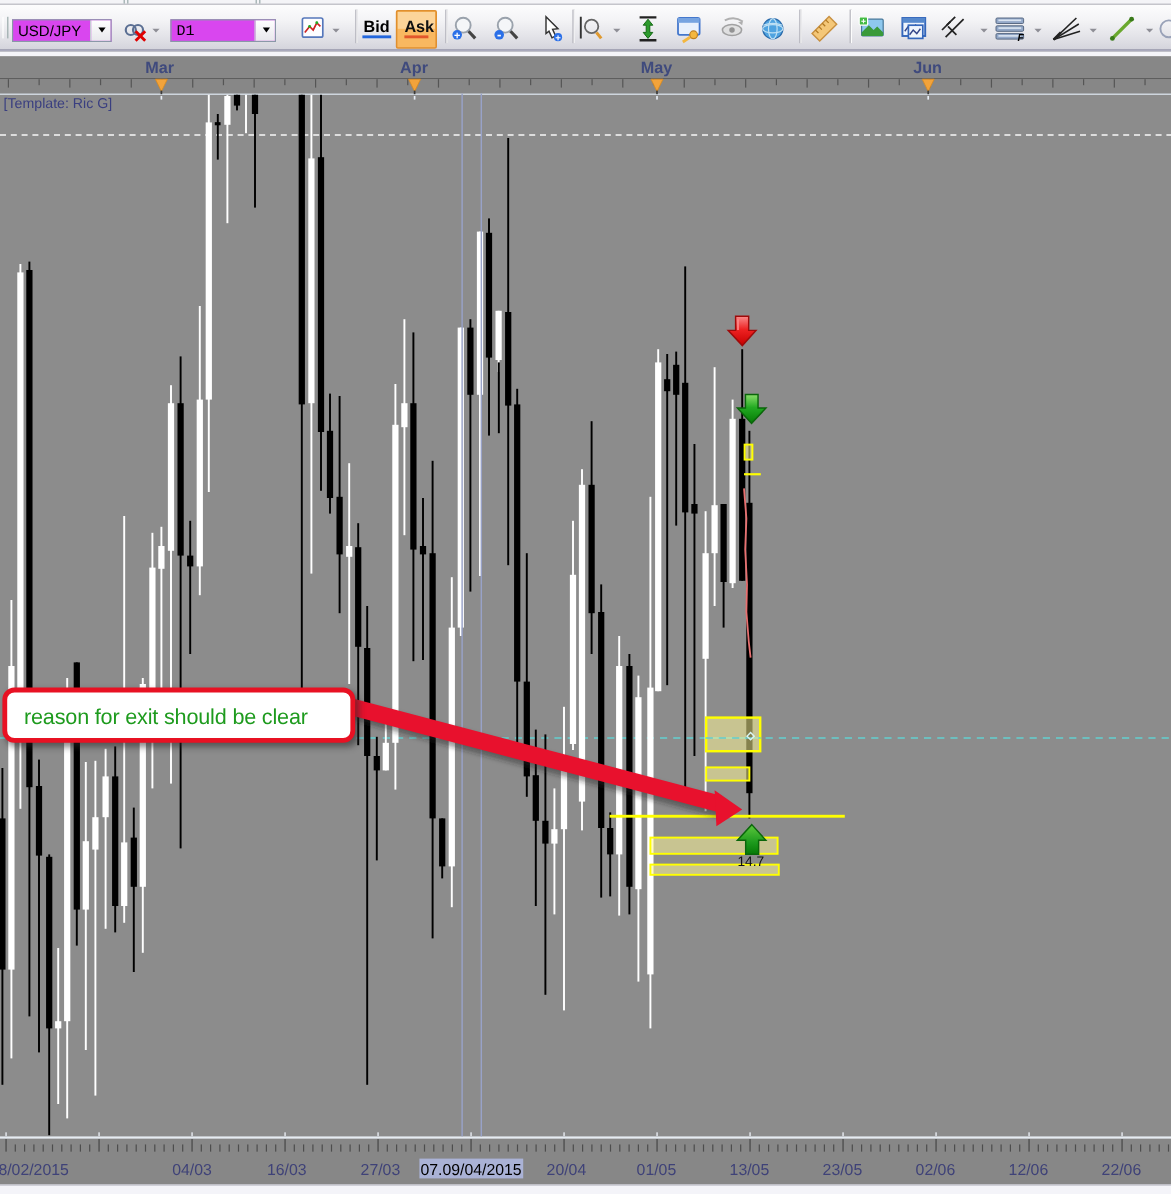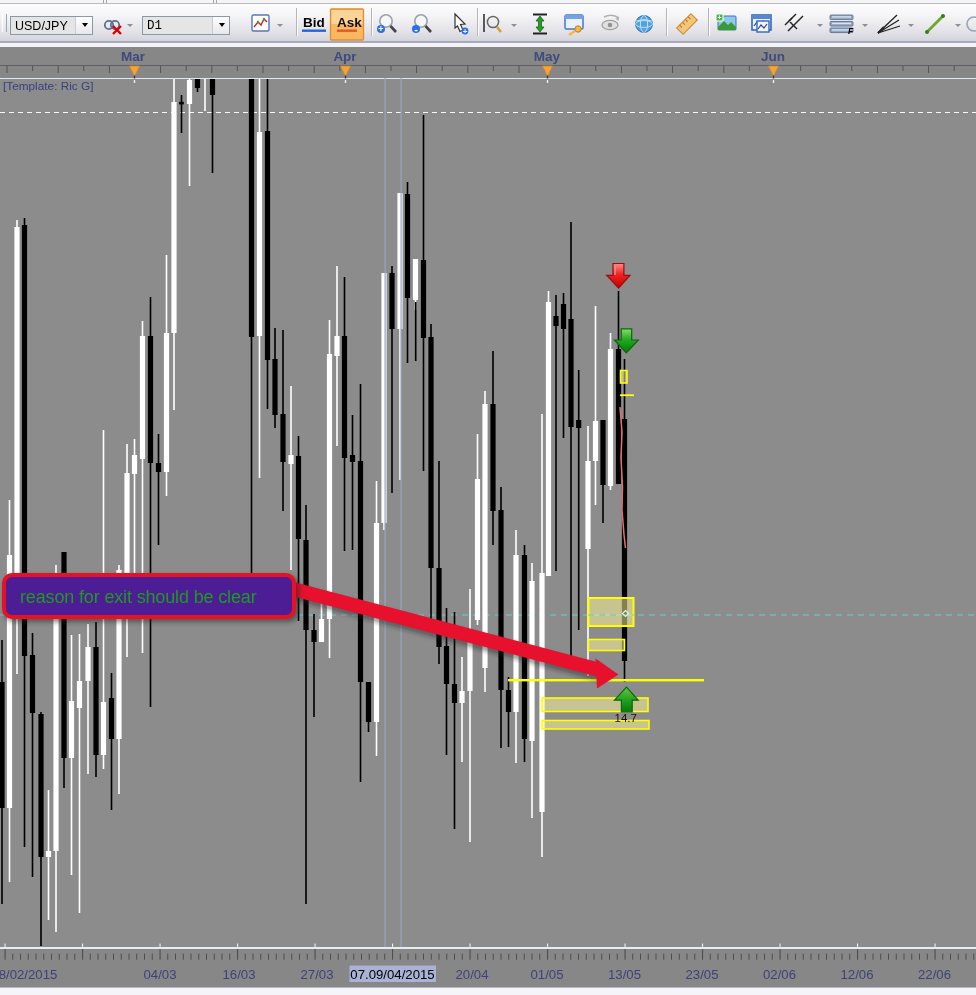--- a/index.html
+++ b/index.html
@@ -1,32 +1,32 @@
 <!DOCTYPE html>
 <html><head><meta charset="utf-8">
 <style>
 html,body{margin:0;padding:0;background:#8c8c8c;}
 #page{position:relative;width:976px;height:995px;overflow:hidden;font-family:"Liberation Sans",sans-serif;background:#8c8c8c;}
 #toolbar{position:absolute;left:0;top:0;width:976px;height:41px;background:linear-gradient(#ffffff 0%,#f4f4f6 40%,#e3e3e8 75%,#d4d4dc 100%);border-bottom:2px solid #a9a9bc;}
 #lightstrip{position:absolute;left:0;top:43px;width:976px;height:4px;background:#f4f4f8;}
 #topstrip{position:absolute;left:0;top:0;width:976px;height:3px;background:#f4f4f7;border-bottom:1px solid #b9b9c0;}
 .sep{position:absolute;top:8px;height:28px;width:1px;background:#b4b4bc;border-right:1px solid #fdfdfd;}
-.combo{position:absolute;top:16px;height:17px;background:#e5e5e5;border:1px solid #8a98a8;font-size:12.5px;color:#000;}
+.combo{position:absolute;top:16px;height:17px;background:#d946ef;border:1px solid #8a98a8;font-size:12.5px;color:#000;}
 .combo .txt{position:absolute;left:4px;top:1.5px;}
 .combo .btn{position:absolute;right:0;top:0;bottom:0;width:16px;background:linear-gradient(#fefefe,#e8e8ec);border-left:1px solid #c6ccd4;}
 .dar{position:absolute;width:0;height:0;border-left:3.5px solid transparent;border-right:3.5px solid transparent;border-top:4.5px solid #000;}
 .ddar{position:absolute;width:0;height:0;border-left:3px solid transparent;border-right:3px solid transparent;border-top:3.8px solid #8e8e96;}
 #monthband{position:absolute;left:0;top:47px;width:976px;height:17.5px;background:#878787;border-bottom:1.2px solid #5e5e5e;}
 #bandtop{position:absolute;left:0;top:65.7px;width:976px;height:12.6px;background:#878787;}
 #chart{position:absolute;left:0;top:78.3px;width:976px;height:868.7px;background:#8c8c8c;border-top:1.6px solid #dfe8f2;}
 #botline{position:absolute;left:0;top:946.8px;width:976px;height:2.2px;background:#e6ecf2;}
 #dateband{position:absolute;left:0;top:949px;width:976px;height:37.5px;background:#878787;}
 #botwhite{position:absolute;left:0;top:986.5px;width:976px;height:8.5px;background:#f4f4f9;border-top:1px solid #b8b8c2;}
 #overlay{position:absolute;left:0;top:0;}
-#anno{position:absolute;left:2px;top:573px;width:286px;height:38px;background:#4c1d95;border:4.5px solid #e81123;border-radius:10px;box-shadow:2.5px 3px 5px rgba(40,40,40,0.55);}
+#anno{position:absolute;left:2px;top:573px;width:286px;height:38px;background:#ffffff;border:4.5px solid #e81123;border-radius:10px;box-shadow:2.5px 3px 5px rgba(40,40,40,0.55);}
 #anno span{position:absolute;left:14px;top:10px;font-size:18px;letter-spacing:-0.15px;color:#1e9b1e;white-space:nowrap;}
 </style></head>
 <body>
 <div id="page">
 <div id="toolbar"></div>
 <div id="lightstrip"></div>
 <div id="topstrip"></div>
 <div style="position:absolute;left:103px;top:0;width:1px;height:3px;background:#9aa;"></div>
     <div style="position:absolute;left:106px;top:0;width:1px;height:3px;background:#9aa;"></div>
     <div style="position:absolute;left:213px;top:0;width:1px;height:3px;background:#9aa;"></div>

